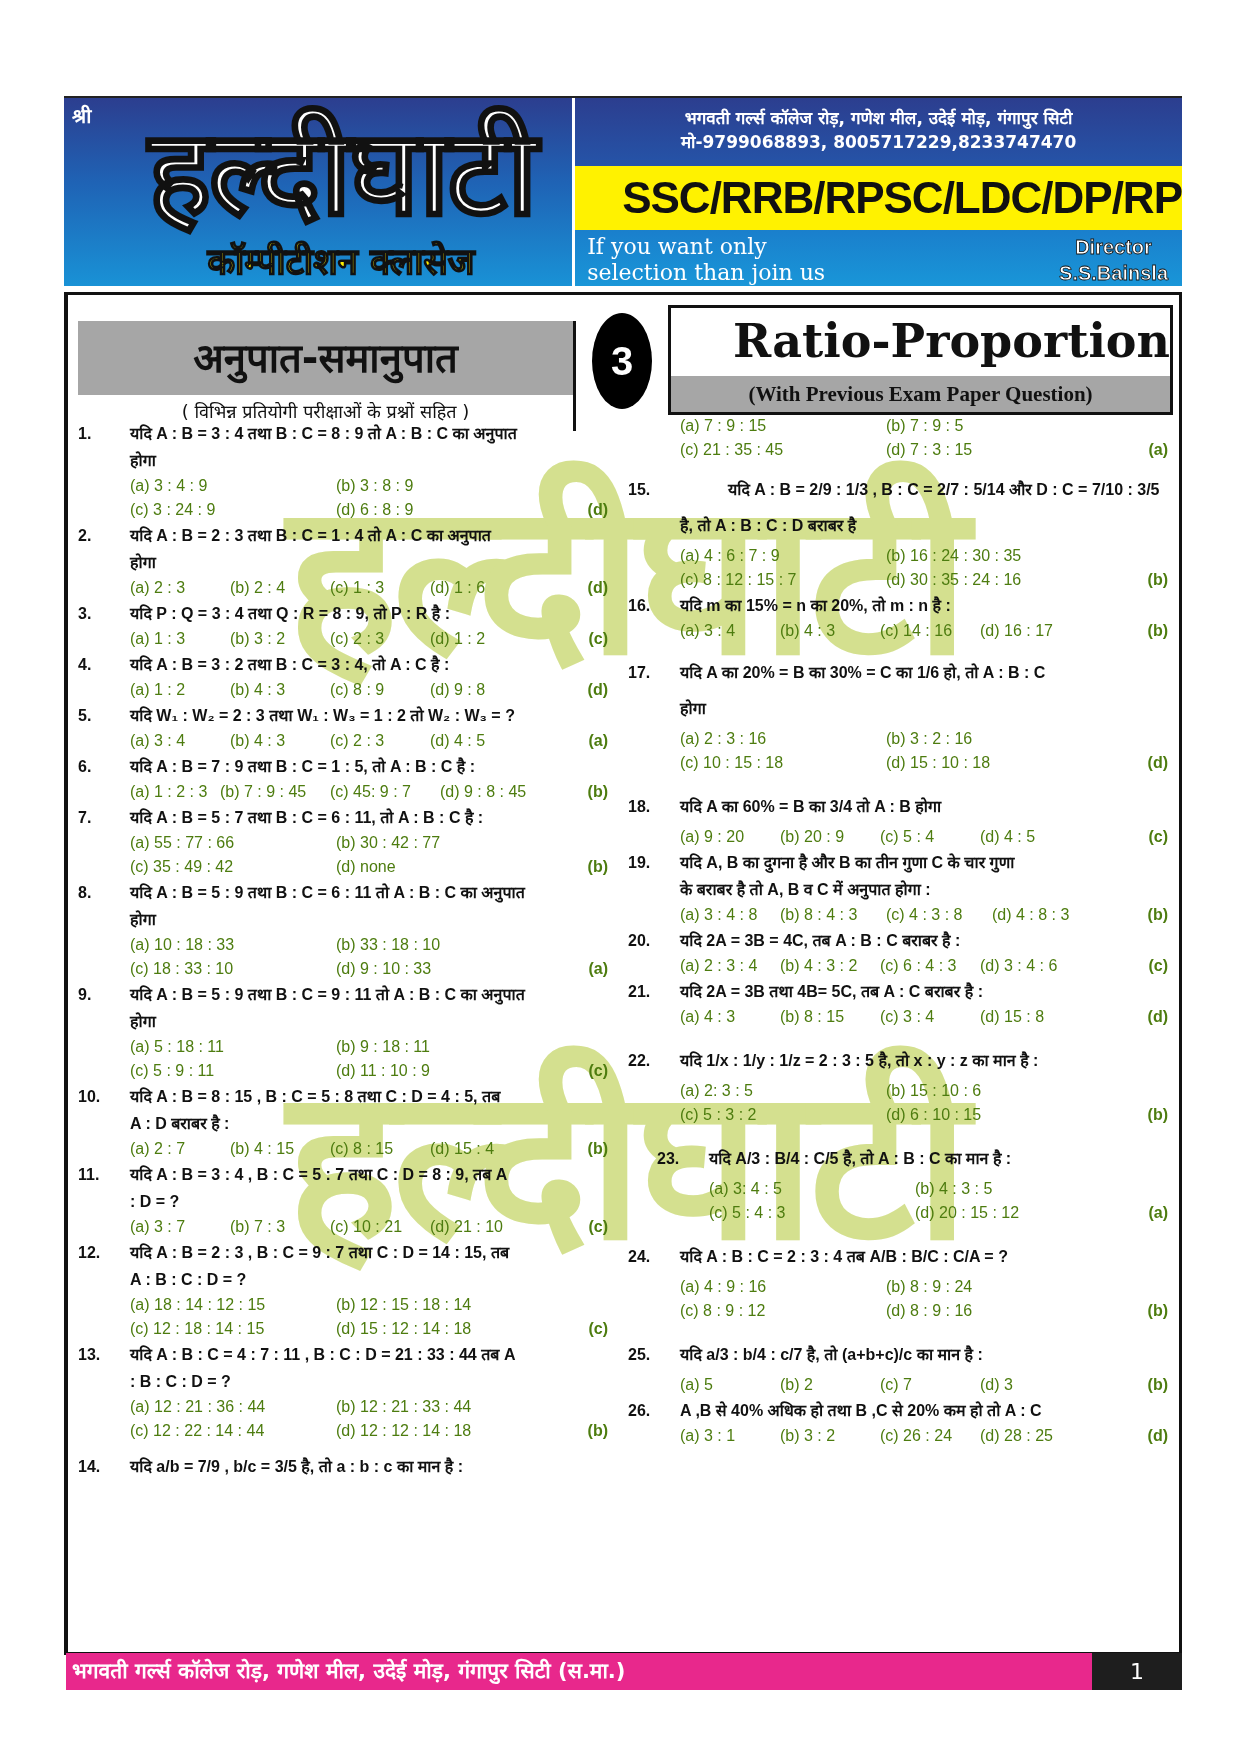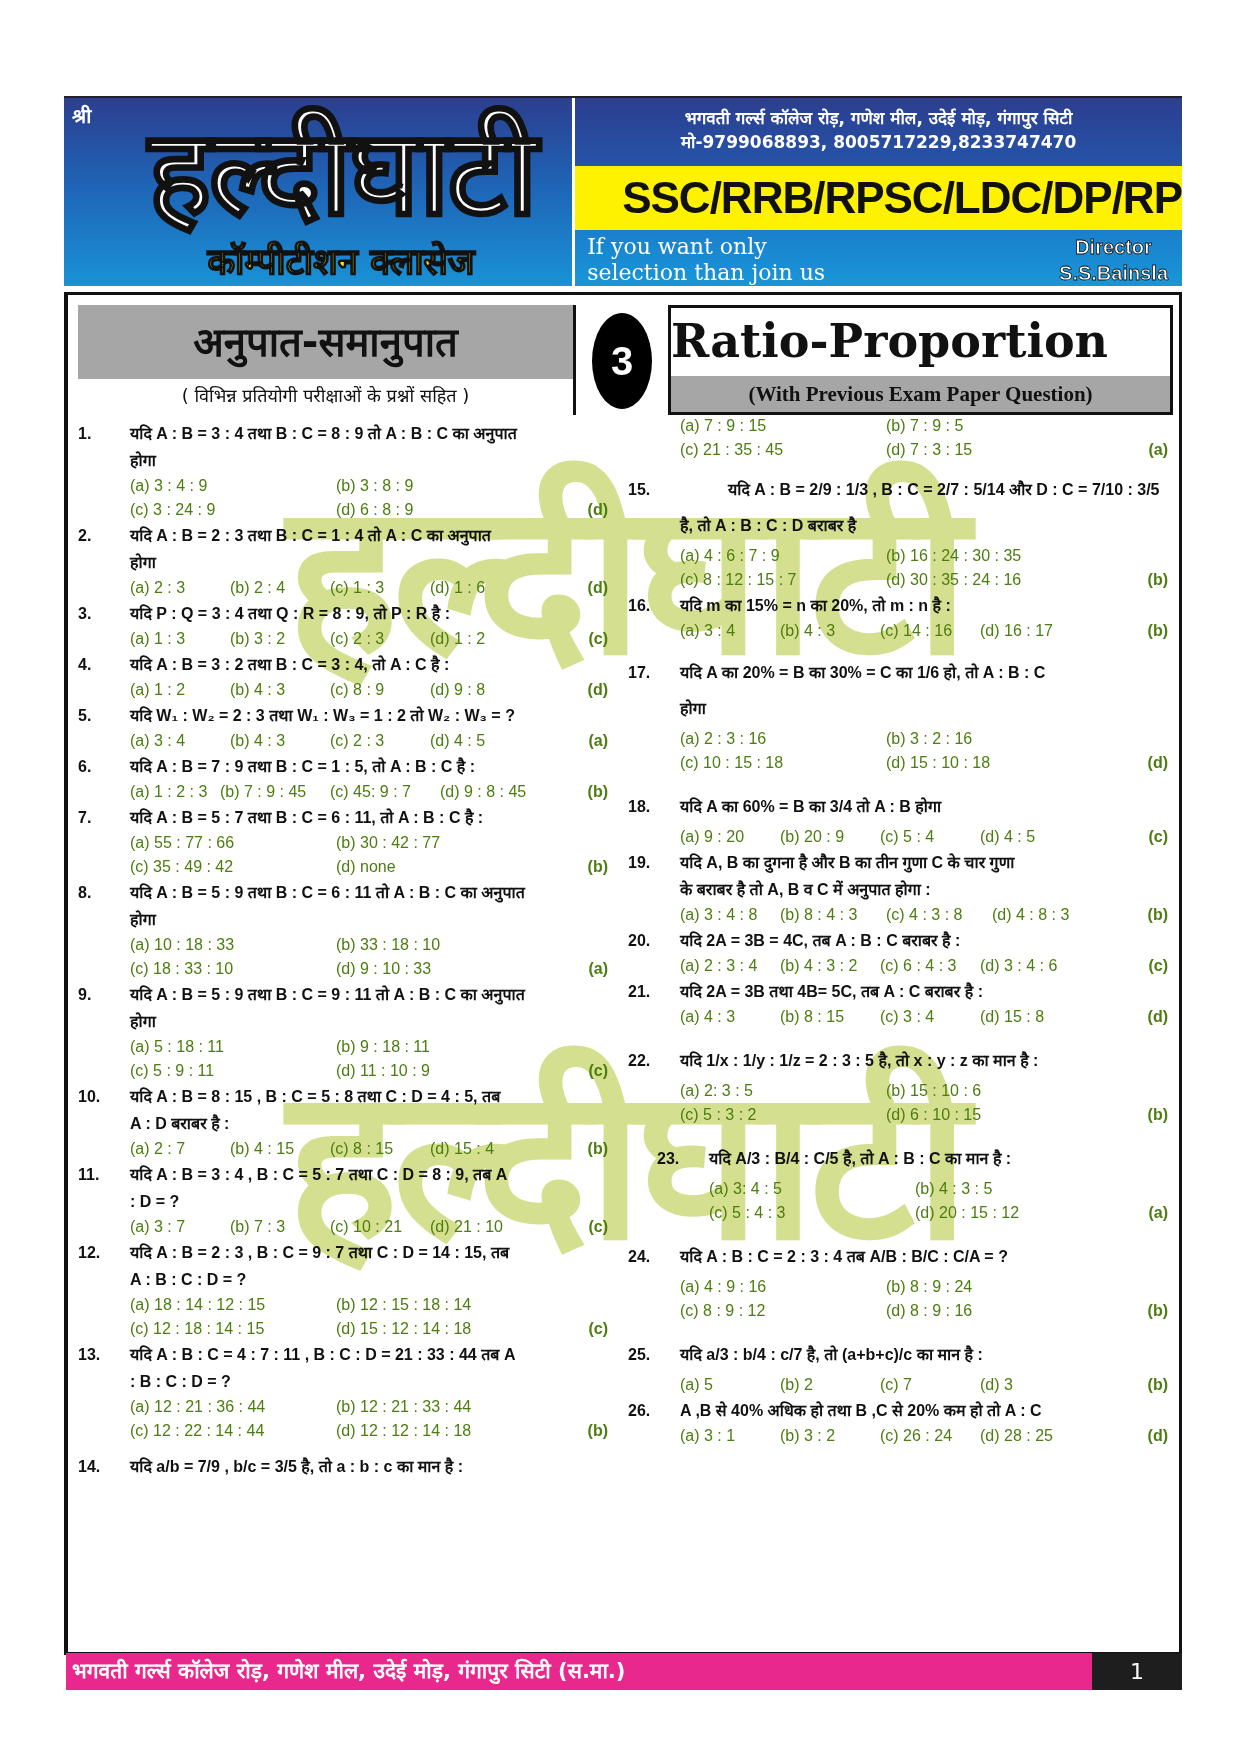--- a/index.html
+++ b/index.html
@@ -24,27 +24,27 @@
                  font-family: "Liberation Sans", sans-serif; font-size: 44px; line-height: 64px; letter-spacing: -1px; padding-left: 47px; }
   .info .bottom { flex: 1; background: linear-gradient(180deg, #1a7fcc, #1996d8); display: flex; justify-content: space-between; padding: 4px 14px 0 12px; }
   .info .tag { color: #fff; font-family: "DejaVu Serif", serif; font-size: 22px; line-height: 26px; }
   .info .director { color: #fff; font-weight: bold; font-family: "Liberation Sans", sans-serif; font-size: 20px; line-height: 26px; text-align: center;
                     -webkit-text-stroke: 0.8px #111; }
 
   
   .frame { position: absolute; left: 64px; top: 292px; width: 1118px; height: 1363px; border: 3px solid #111; border-left-width: 4px; }
 
   .title-row { position: absolute; left: 10px; top: 10px; width: 1095px; height: 110px; }
-  .hin-title { position: absolute; left: 0; top: 0; width: 498px; height: 110px; border: 3px solid #111; border-top: none; border-left: none; }
+  .hin-title { position: absolute; left: 0; top: 16px; width: 498px; height: 110px; border: 3px solid #111; border-top: none; border-left: none; }
   .hin-title .main { height: 74px; background: #a6a6a6; text-align: center; font-weight: bold; font-size: 40px; line-height: 74px; color: #111; }
   .hin-title .subt { height: 36px; background: #fff; text-align: center; font-size: 18px; line-height: 34px; color: #111; font-weight: normal; }
   .chapter-num { position: absolute; left: 514px; top: 8px; width: 60px; height: 96px; border-radius: 50%; background: #000;
                  color: #fff; text-align: center; font-weight: bold; font-size: 40px; line-height: 96px; font-family: "Liberation Sans", sans-serif; }
   .eng-title { position: absolute; left: 590px; top: 0; width: 505px; height: 110px; border: 3px solid #111; border-top: 3px solid #111; }
-  .eng-title .main { height: 68px; text-align: left; font-family: "DejaVu Serif", serif; font-weight: bold; font-size: 46px; line-height: 66px; color: #111; }
+  .eng-title .main { height: 68px; text-align: right; font-family: "DejaVu Serif", serif; font-weight: bold; font-size: 46px; line-height: 66px; color: #111; }
   .eng-title .subt { height: 36px; background: #a6a6a6; text-align: center; font-family: Liberation Serif, serif; font-weight: bold; font-size: 21px; line-height: 36px; color: #111; }
 
   
   .watermark { position: absolute; left: 70px; width: 1110px; text-align: center; color: #d4e08f; font-weight: bold;
                font-size: 210px; line-height: 260px; letter-spacing: -6px; z-index: 0; pointer-events: none; white-space: nowrap; }
   .wm1 { top: 450px; }
   .wm2 { top: 1035px; }
 
   
   .col { position: absolute; z-index: 1; font-family: "Liberation Sans", sans-serif; font-size: 16px; color: #111; }

